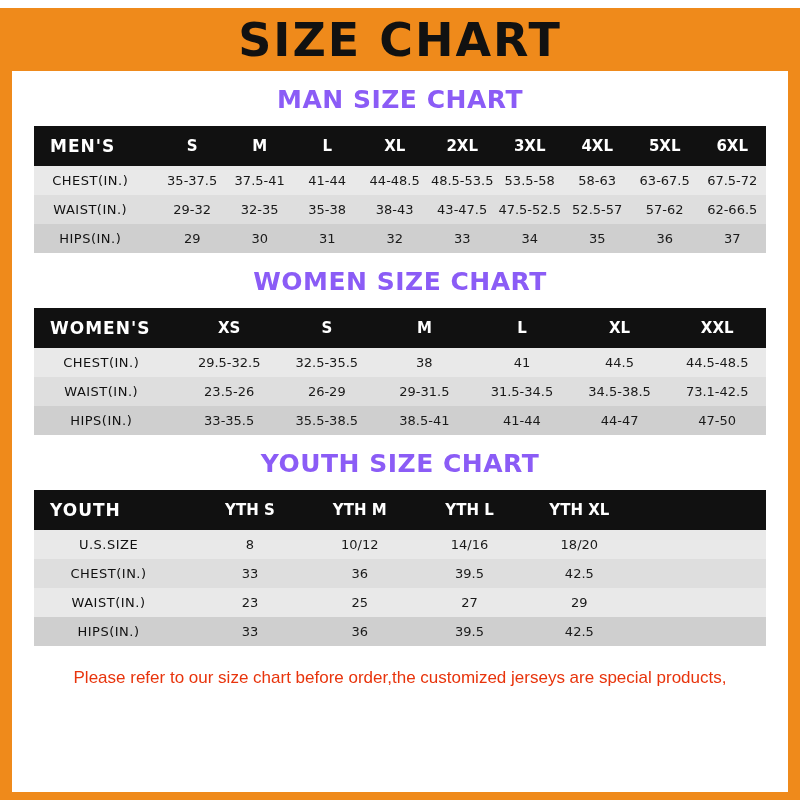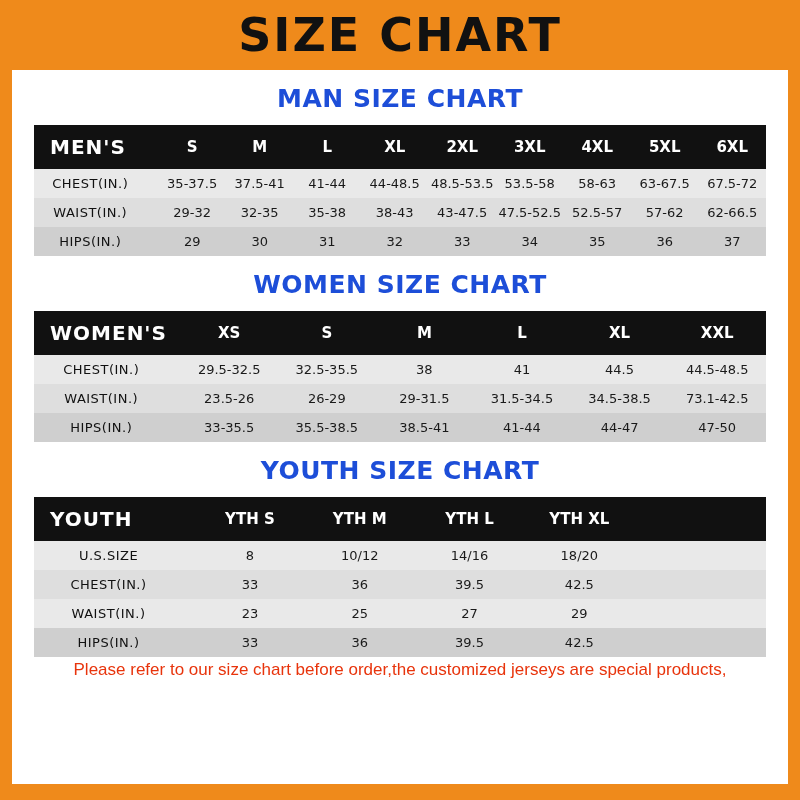--- a/index.html
+++ b/index.html
@@ -16,46 +16,47 @@
   .page {
     position: relative;
     width: 800px;
     height: 800px;
     box-sizing: border-box;
     border-left: 12px solid #ef8a1b;
     border-right: 12px solid #ef8a1b;
     background: #ffffff;
   }
   .header-band {
-    height: 70px;
+    height: 63px;
     background: #ef8a1b;
     display: flex;
     align-items: center;
     justify-content: center;
+    margin-top: 8px;
   }
   .header-title {
     font-family: "DejaVu Sans", sans-serif;
     font-weight: bold;
     font-size: 46px;
     letter-spacing: 2px;
     color: #111111;
     line-height: 1;
   }
   .content {
     padding: 0 22px;
   }
   .section {
     margin-top: 14px;
   }
   .section-title {
     text-align: center;
     font-family: "DejaVu Sans", sans-serif;
     font-weight: bold;
     font-size: 25px;
-    color: #1d4ed8;
+    color: #8b5cf6;
     letter-spacing: 0.5px;
     margin: 10px 0 12px 0;
   }
   table.size-table {
     width: 100%;
     border-collapse: collapse;
     table-layout: fixed;
   }
   table.size-table th,
   table.size-table td {
@@ -69,40 +70,40 @@
   table.size-table thead th {
     background: #111111;
     color: #ffffff;
     font-weight: bold;
     font-size: 15px;
     padding: 10px 2px;
   }
   table.size-table thead th.row-head {
     text-align: left;
     padding-left: 16px;
-    font-size: 20px;
+    font-size: 17px;
     letter-spacing: 1px;
   }
   table.size-table tbody tr.band-light { background: #e9e9e9; }
   table.size-table tbody tr.band-mid   { background: #dedede; }
   table.size-table tbody tr.band-dark  { background: #cfcfcf; }
   table.size-table tbody td.row-head {
     padding-right: 14px;
     font-size: 13px;
     letter-spacing: 0.5px;
     color: #111111;
   }
   
   .men-table col.c0 { width: 17%; }
   .women-table col.c0 { width: 20%; }
   .youth-table col.c0 { width: 22%; }
   .youth-table col.pad { width: 18%; }
 
   .footnote {
-    margin: 1px 16px 0 16px;
+    margin: 20px 16px 0 16px;
     text-align: center;
     color: #e8340c;
     font-family: "Liberation Sans", sans-serif;
     font-size: 17px;
     line-height: 1.45;
   }
   .footnote div { white-space: nowrap; }
   .bottom-band {
     position: absolute;
     left: 0;

